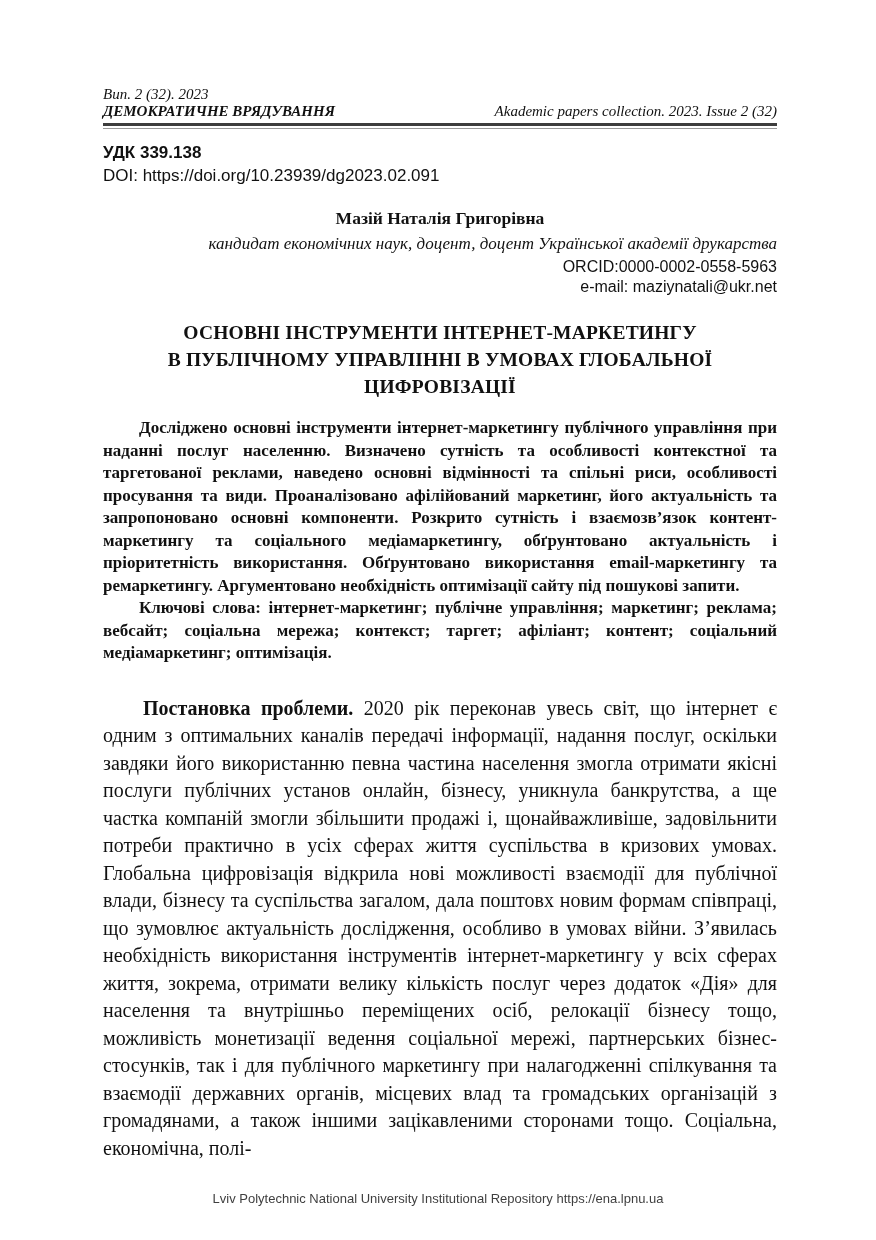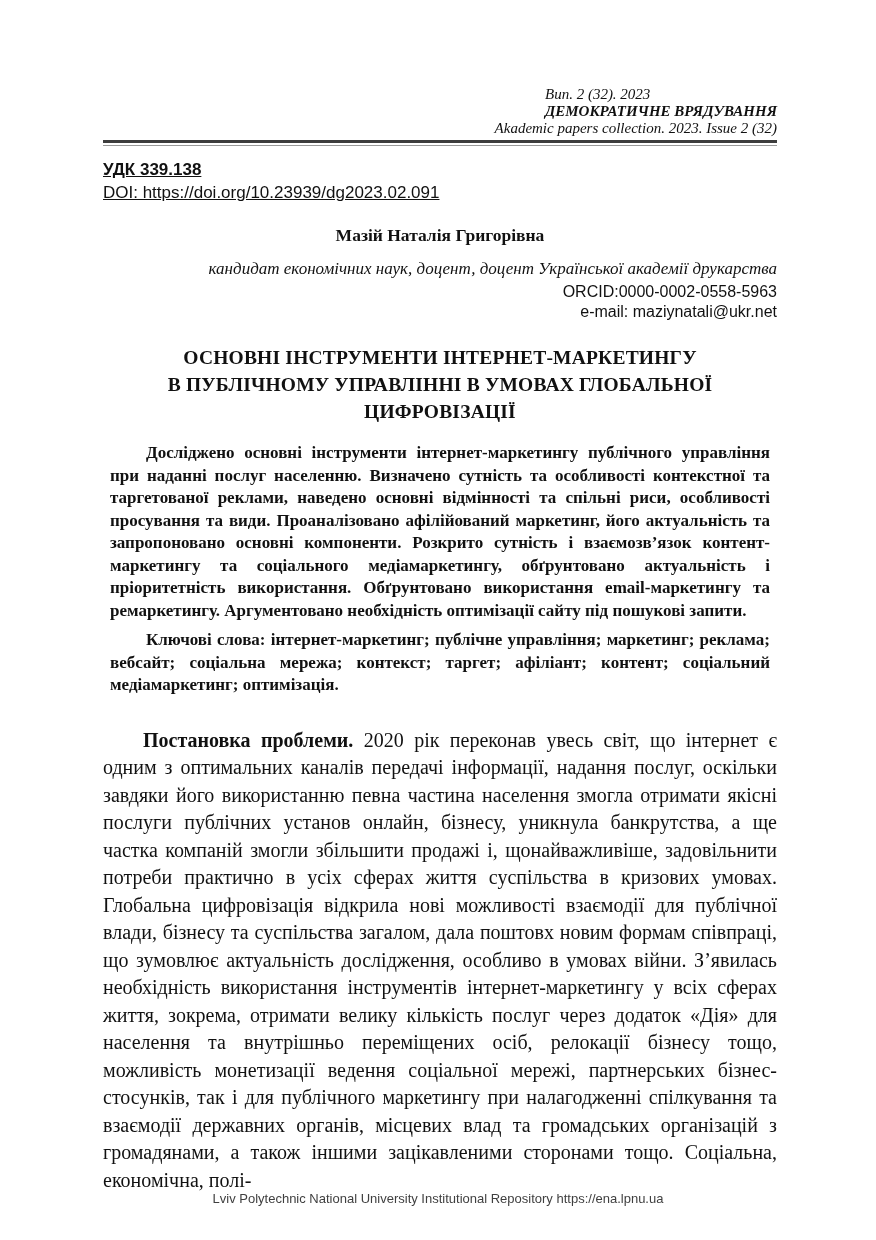--- a/index.html
+++ b/index.html
@@ -19,47 +19,46 @@
     box-sizing: border-box;
     padding: 86px 99px 0 103px;
   }
   
   .running-head {
     display: flex;
     justify-content: space-between;
     align-items: flex-end;
     font-size: 15px;
     line-height: 17px;
-    flex-direction: column;
   }
   .rh-col { white-space: nowrap; }
   .rh-left  { text-align: left; }
   .rh-right { text-align: right; font-family: Liberation Serif, serif; }
   .rh-issue { font-style: italic; }
   .rh-name  { font-style: italic; font-weight: bold; }
   .head-rule {
     margin-top: 3px;
     height: 2px;
     border-top: 3px solid #3d3d3d;
     border-bottom: 1px solid #9a9a9a;
   }
   
-  .meta { margin-top: 13px; font-family: "Liberation Sans", sans-serif; text-decoration: underline; }
+  .meta { margin-top: 13px; font-family: "Liberation Sans", sans-serif; }
   .udc { font-size: 17px; font-weight: bold; line-height: 22px; }
   .doi { font-size: 17px; line-height: 24px; }
   
   .author-name {
     margin-top: 20px;
     text-align: center;
     font-weight: bold;
     font-size: 17.5px;
     line-height: 21px;
   }
   .author-affiliation {
-    margin-top: 12px;
+    margin-top: 4px;
     text-align: right;
     font-style: italic;
     font-size: 17px;
     line-height: 21px;
   }
   .author-orcid, .author-email {
     text-align: right;
     font-family: Liberation Sans, sans-serif;
     font-size: 16px;
     line-height: 20px;
@@ -70,21 +69,21 @@
     margin-top: 22px;
     text-align: center;
     font-weight: bold;
     font-size: 19.5px;
     line-height: 27px;
     white-space: pre-line;
     letter-spacing: 0.2px;
   }
   
   .abstract, .keywords {
-    margin: 7px;
+    margin: 0;
     font-weight: bold;
     font-size: 17px;
     line-height: 22.5px;
     text-align: justify;
     text-indent: 36px;
   }
   .abstract { margin-top: 17px; }
   
   .body-par {
     margin: 0;

